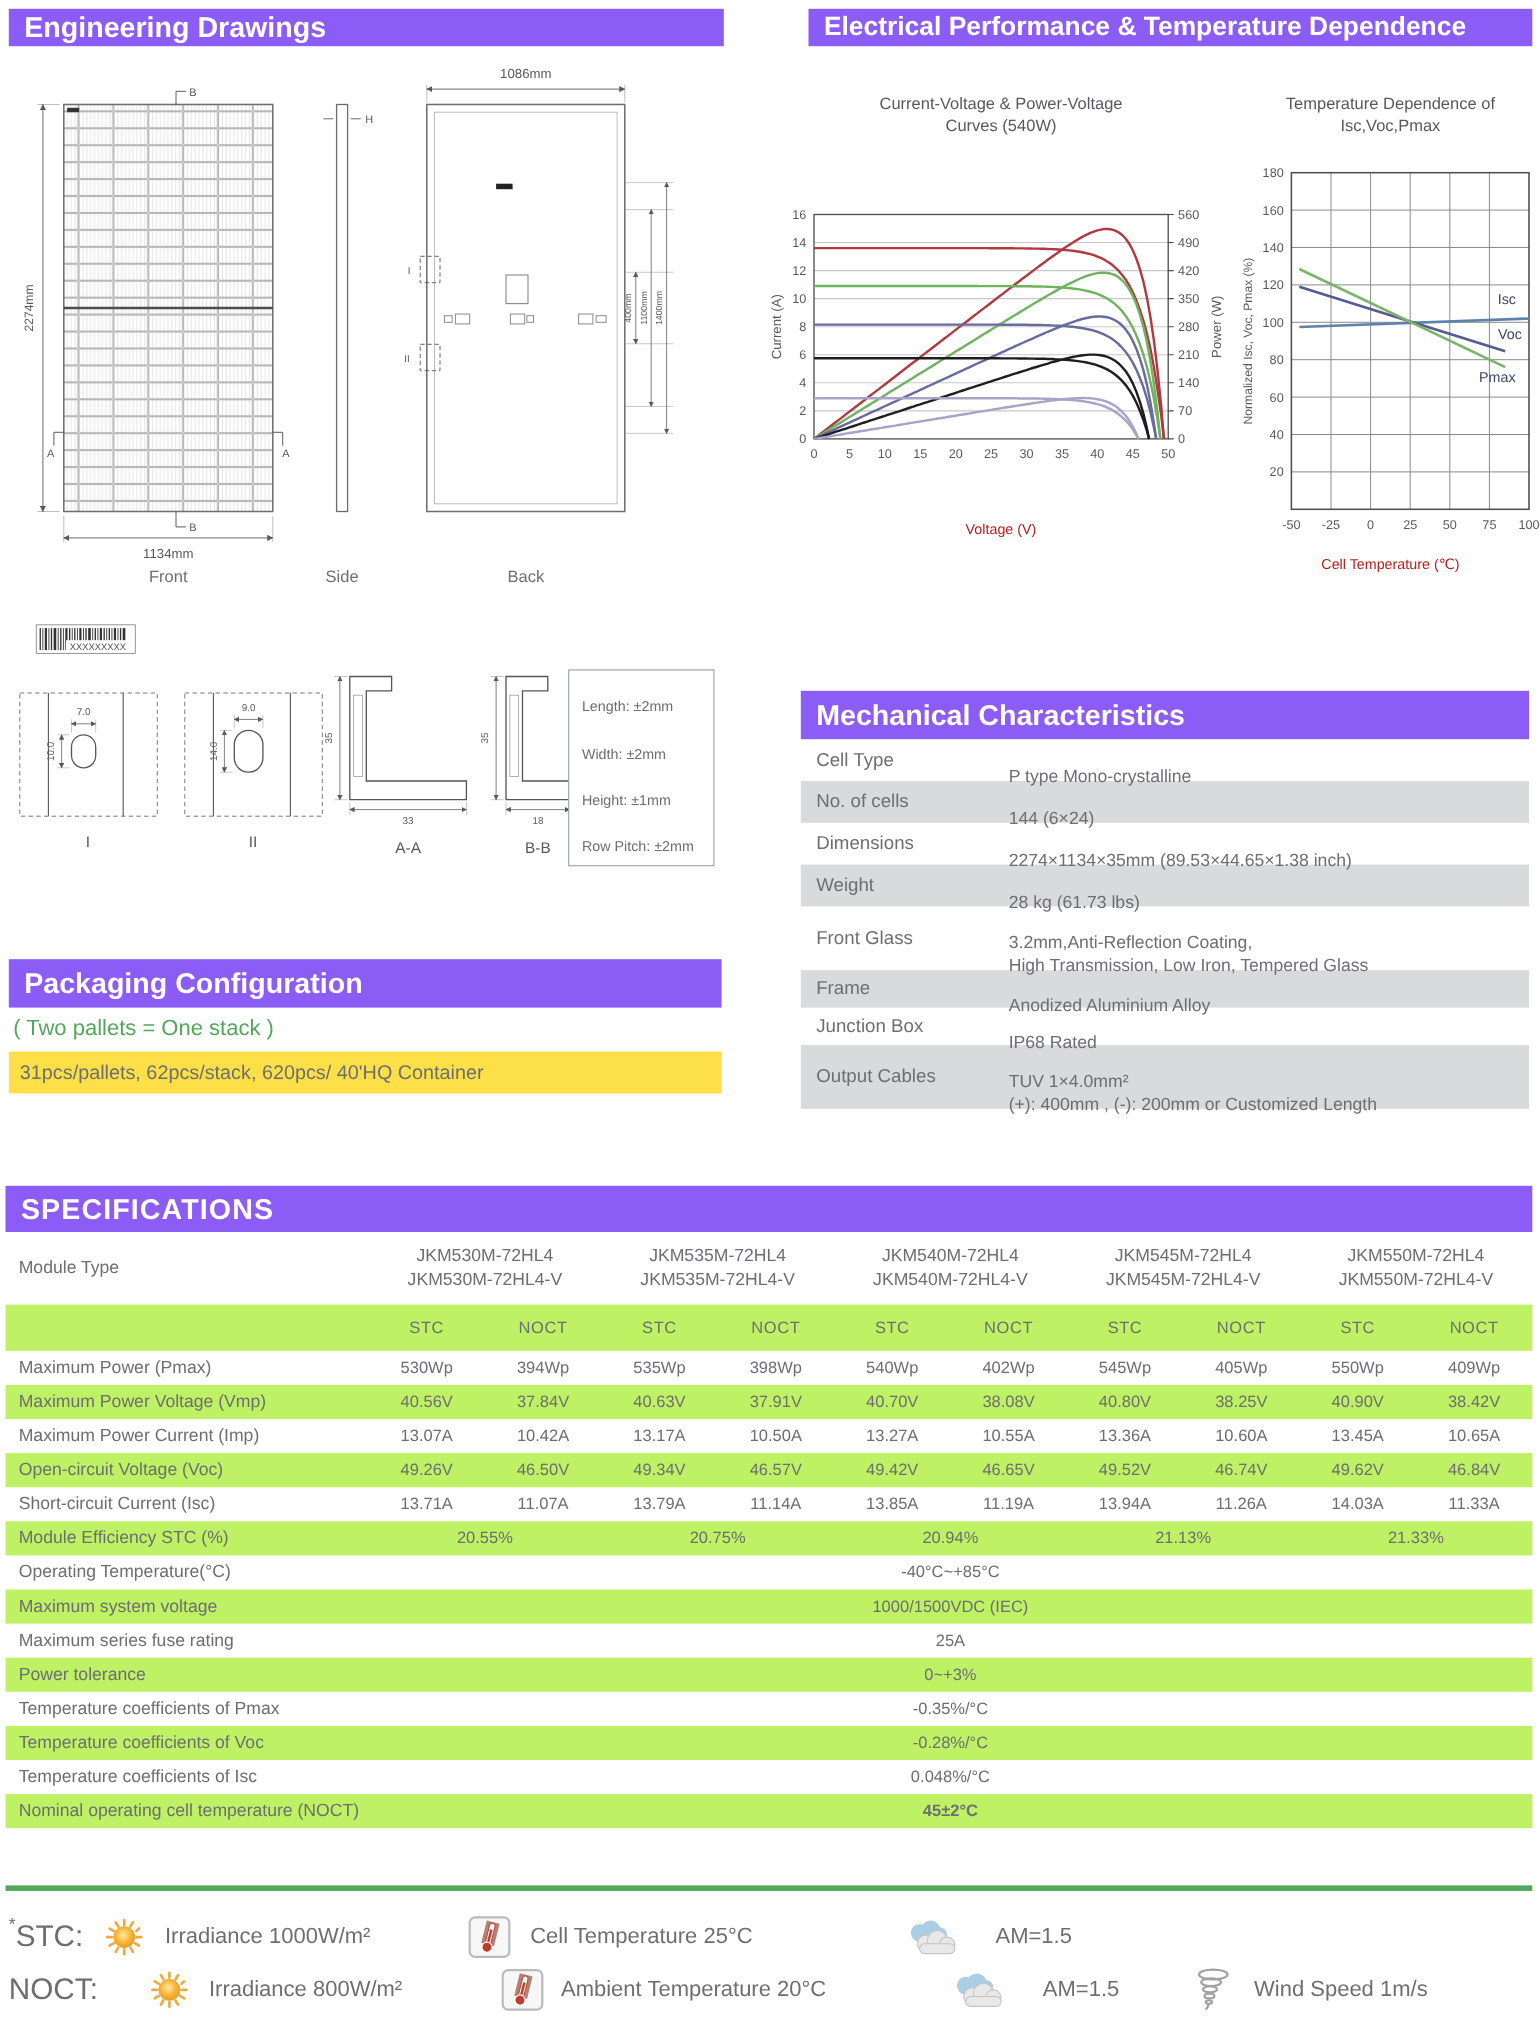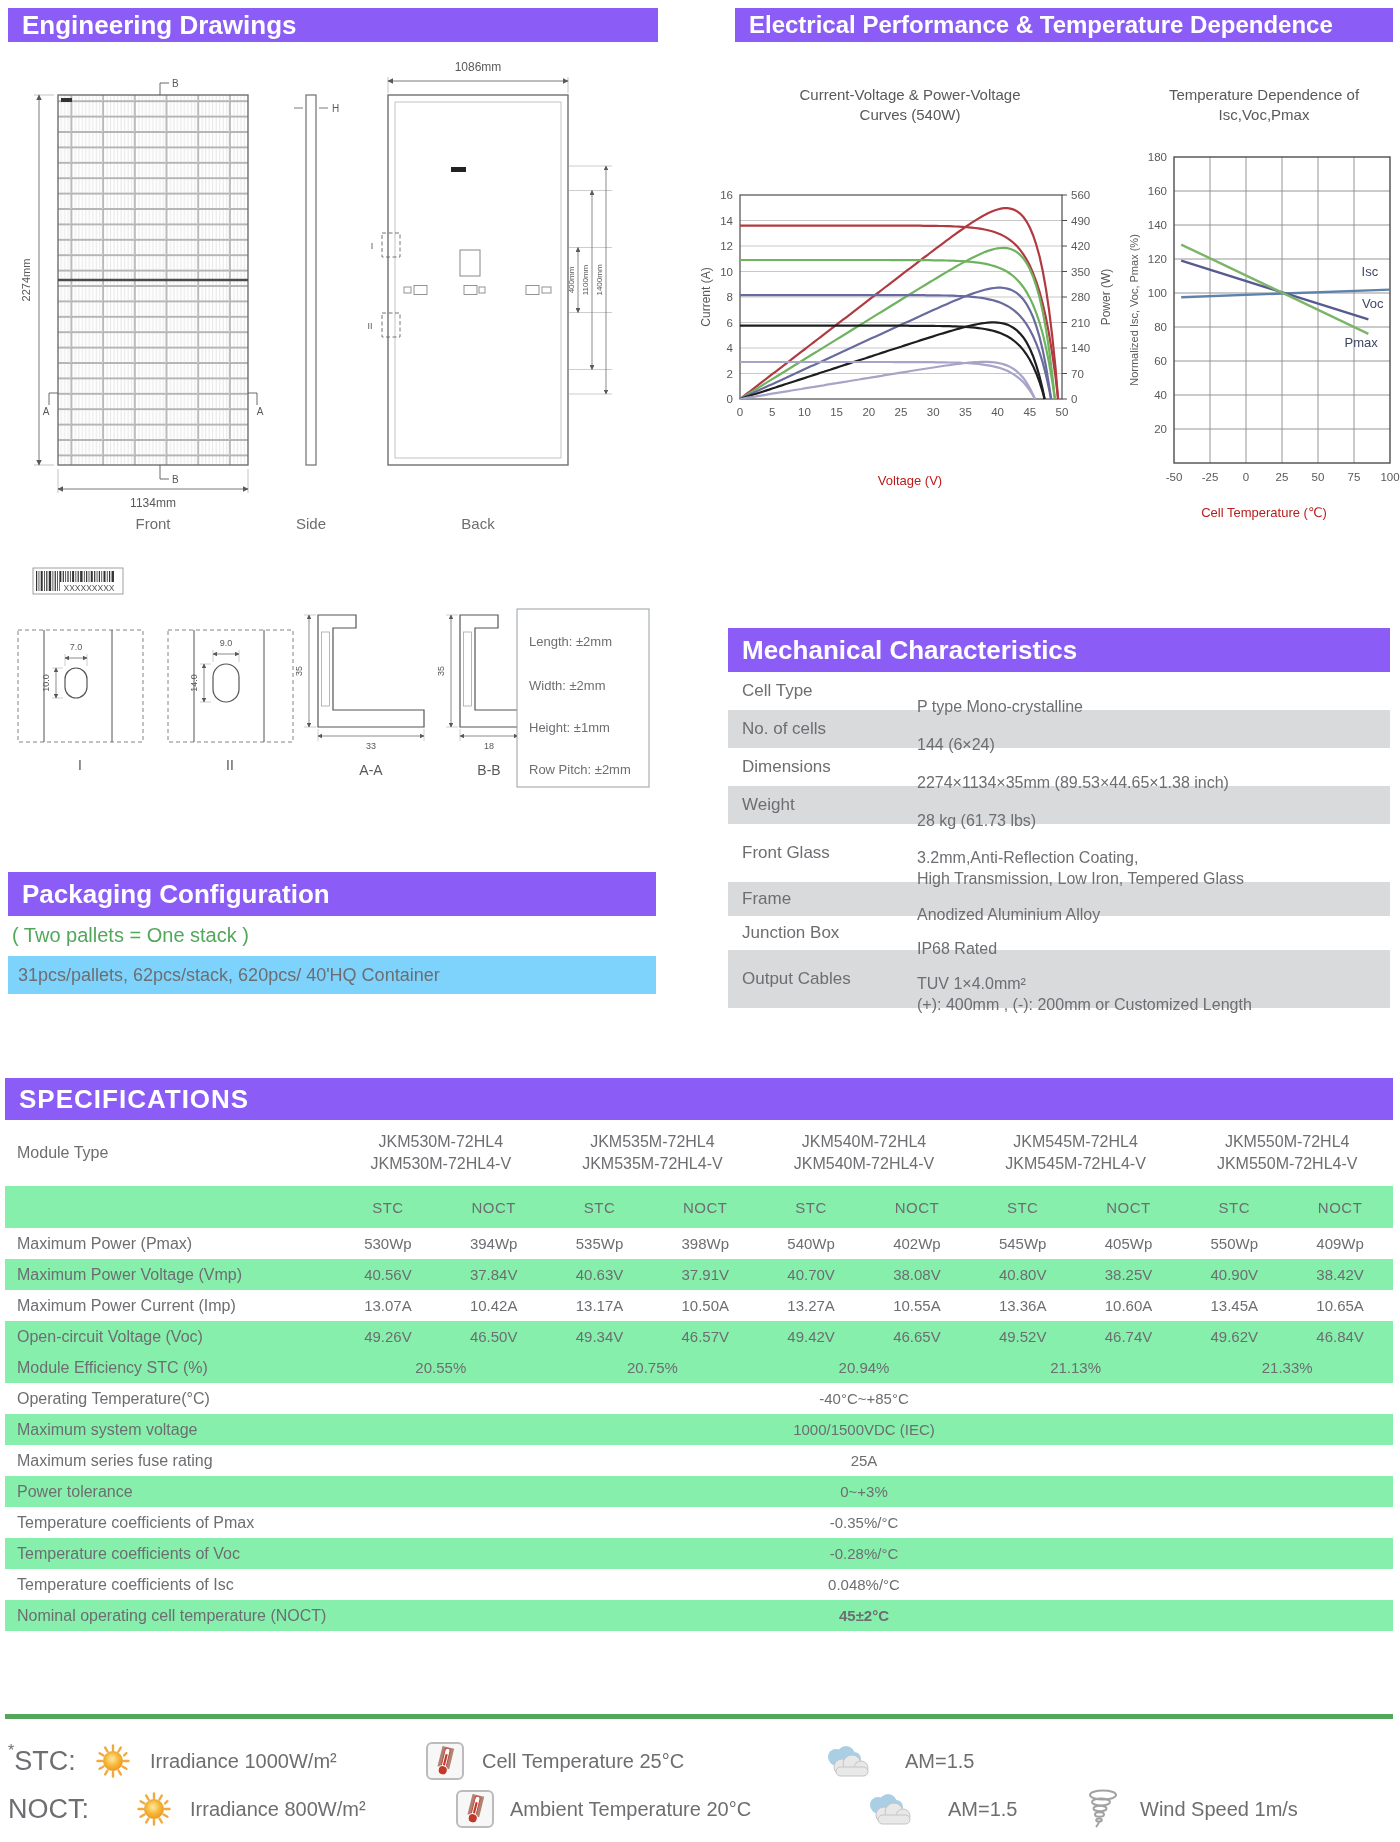--- a/index.html
+++ b/index.html
@@ -12,28 +12,28 @@
   svg text{font-family:"Liberation Sans","DejaVu Sans",sans-serif;}
   
   #mech-table{position:absolute;left:728px;top:672px;width:662px;}
   .mrow{display:flex;align-items:center;}
   .mrow.g{background:#d9dadb;}
   .h38{height:38px}.h34{height:34px}.h58{height:58px}
   .mlab{width:175px;padding-left:14px;font-size:17px;}
   .mval{flex:1;font-size:16px;white-space:pre-line;line-height:1.3;margin-top:32px;}
   
   .pk-note{position:absolute;left:12px;top:924px;font-size:20px;color:#52a75b;}
-  .pk-gray{position:absolute;left:8px;top:956px;width:648px;height:38px;background:#7dd3fc;
+  .pk-gray{position:absolute;left:8px;top:956px;width:648px;height:38px;background:#fde047;
            display:flex;align-items:center;padding-left:10px;font-size:18px;box-sizing:border-box;}
   
   #spec-grid{position:absolute;left:5px;top:1120px;width:1388px;}
   .srow{display:grid;grid-template-columns:330px repeat(10,1fr);align-items:center;height:31px;font-size:15px;}
   .srow.tall{height:66px;}
   .srow.head{height:42px;}
-  .srow.gray{background:#86efac;}
+  .srow.gray{background:#bef264;}
   .scell{text-align:center;}
   .scell.lab{text-align:left;padding-left:12px;font-size:16px;}
   .scell.mod{font-size:16px;line-height:1.35;}
   .scell.sub{letter-spacing:.5px;}
   
   .frow{position:absolute;left:0;width:1400px;height:46px;}
   .frow .flab{position:absolute;font-size:27px;color:#6d6e71;top:50%;transform:translateY(-50%);}
   .frow .ftxt{position:absolute;font-size:20px;color:#6d6e71;top:50%;transform:translateY(-50%);}
   .frow .ficon{position:absolute;}
   .sup{font-size:16px;vertical-align:top;position:relative;top:-4px;}
@@ -497,20 +497,33 @@
         <div class="scell">46.50V</div>
         <div class="scell">49.34V</div>
         <div class="scell">46.57V</div>
         <div class="scell">49.42V</div>
         <div class="scell">46.65V</div>
         <div class="scell">49.52V</div>
         <div class="scell">46.74V</div>
         <div class="scell">49.62V</div>
         <div class="scell">46.84V</div>
       </div>
+      <div class="srow">
+        <div class="scell lab">Short-circuit Current (Isc)</div>
+        <div class="scell">13.71A</div>
+        <div class="scell">11.07A</div>
+        <div class="scell">13.79A</div>
+        <div class="scell">11.14A</div>
+        <div class="scell">13.85A</div>
+        <div class="scell">11.19A</div>
+        <div class="scell">13.94A</div>
+        <div class="scell">11.26A</div>
+        <div class="scell">14.03A</div>
+        <div class="scell">11.33A</div>
+      </div>
       <div class="srow gray">
         <div class="scell lab">Module Efficiency STC (%)</div>
         <div class="scell" style="grid-column: span 2;">20.55%</div>
         <div class="scell" style="grid-column: span 2;">20.75%</div>
         <div class="scell" style="grid-column: span 2;">20.94%</div>
         <div class="scell" style="grid-column: span 2;">21.13%</div>
         <div class="scell" style="grid-column: span 2;">21.33%</div>
       </div>
       <div class="srow">
         <div class="scell lab">Operating Temperature(°C)</div>

